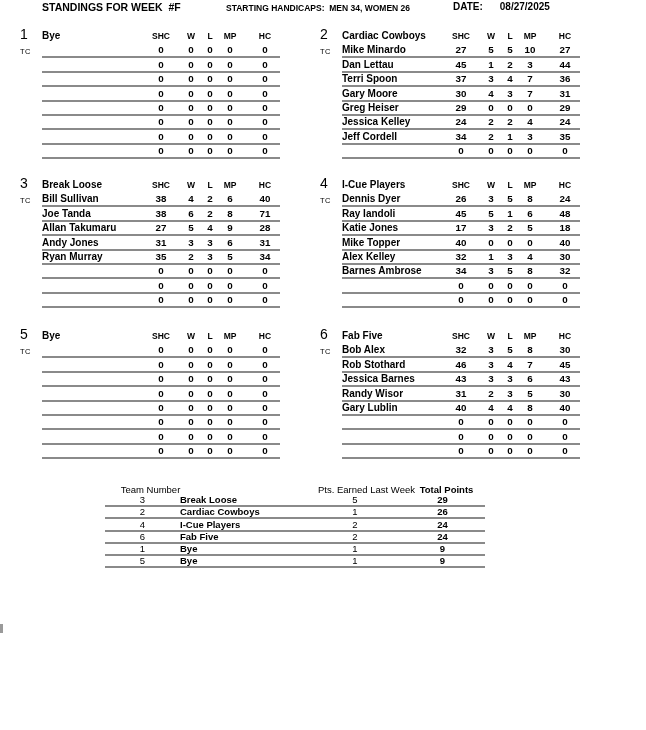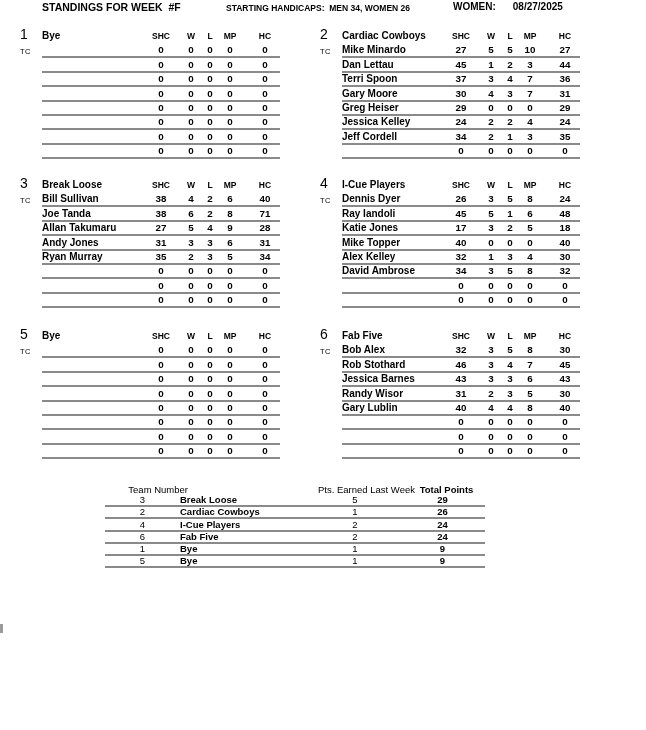--- a/index.html
+++ b/index.html
@@ -36,33 +36,33 @@
   .c-hc{width:30px;}
 
   
   .summary{position:absolute;left:105px;top:481px;width:380px;}
   .sum-header{display:flex;height:14px;align-items:flex-end;font-size:9.5px;line-height:11px;}
   .sum-row{display:flex;height:12.2px;align-items:flex-end;border-bottom:2px solid #8a8a8a;box-sizing:border-box;}
   .s-num{width:75px;flex:none;text-align:center;font-size:9.5px;line-height:10px;}
   .s-name{width:130px;flex:none;text-align:left;font-size:9.5px;font-weight:bold;line-height:10px;white-space:nowrap;}
   .s-pts{width:90px;flex:none;text-align:center;font-size:9.5px;line-height:10px;white-space:nowrap;}
   .s-total{flex:1;text-align:center;font-size:9.5px;font-weight:bold;line-height:10px;white-space:nowrap;margin-top:16px;}
-  .sum-header .s-num{text-align:right;padding-left:8px;}
+  .sum-header .s-num{text-align:center;padding-left:8px;}
 
   
   .edge-artifact{position:absolute;left:0;top:624px;width:3px;height:9px;background:#9a9a9a;}
 </style>
 </head>
 <body>
 
 <div class="page">
 
   <div class="hdr-title">STANDINGS FOR WEEK&nbsp; #F</div>
   <div class="hdr-handicaps">STARTING HANDICAPS:&nbsp; MEN 34, WOMEN 26</div>
-  <div class="hdr-date"><span>WOMEN:</span><span class="dval">08/27/2025</span></div>
+  <div class="hdr-date"><span>DATE:</span><span class="dval">08/27/2025</span></div>
 
   <div class="team-block" style="left:20px;top:28px;">
       <div class="t-row title-row">
         <span class="gutter team-num">1</span>
         <div class="row-grid no-line">
           <span class="c-name team-name">Bye</span>
           <span class="c c-shc col-h">SHC</span>
           <span class="c c-w col-h">W</span>
           <span class="c c-l col-h">L</span>
           <span class="c c-mp col-h">MP</span>
@@ -456,21 +456,21 @@
           <span class="c c-w">1</span>
           <span class="c c-l">3</span>
           <span class="c c-mp">4</span>
           <span class="c c-gap"></span>
           <span class="c c-hc">30</span>
         </div>
       </div>
       <div class="t-row p-row">
         <span class="gutter tc"></span>
         <div class="row-grid lined">
-          <span class="c-name p-name">David Ambrose</span>
+          <span class="c-name p-name">Barnes Ambrose</span>
           <span class="c c-shc">34</span>
           <span class="c c-w">3</span>
           <span class="c c-l">5</span>
           <span class="c c-mp">8</span>
           <span class="c c-gap"></span>
           <span class="c c-hc">32</span>
         </div>
       </div>
       <div class="t-row p-row">
         <span class="gutter tc"></span>

